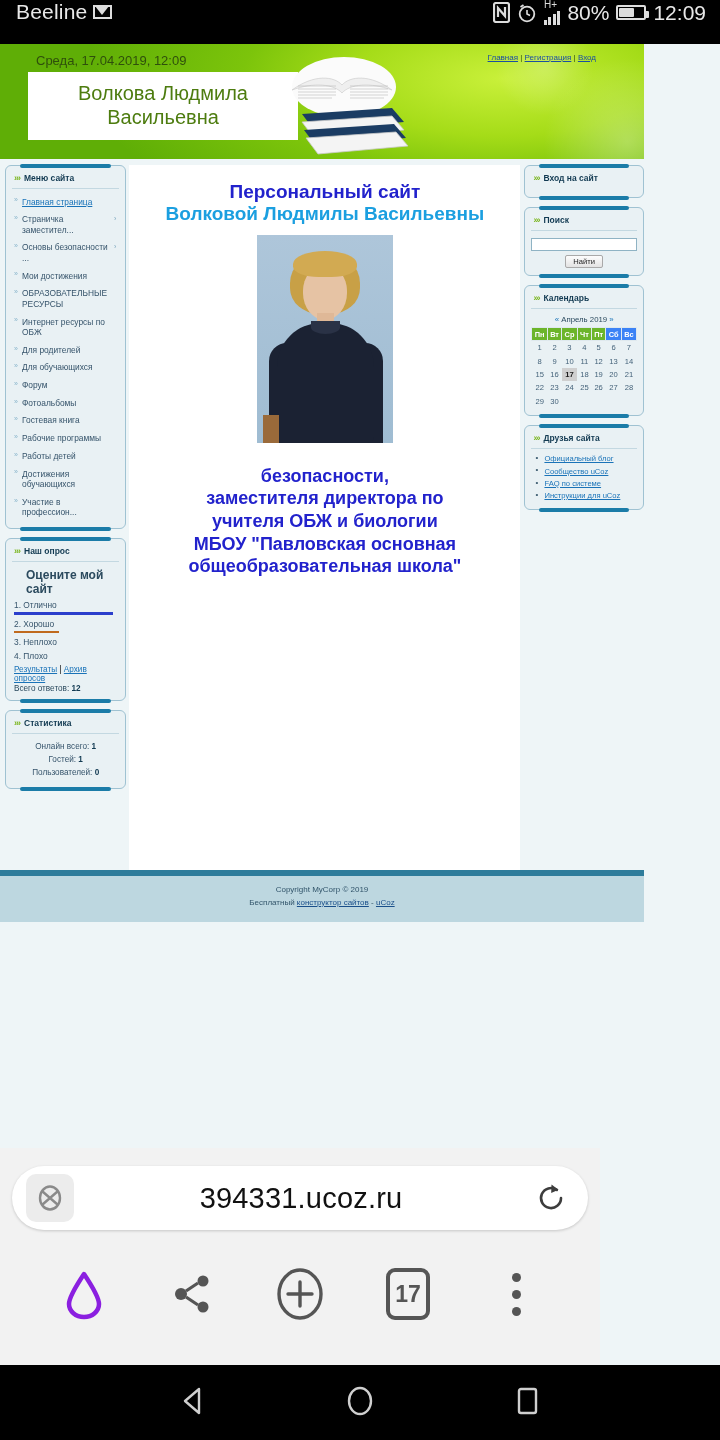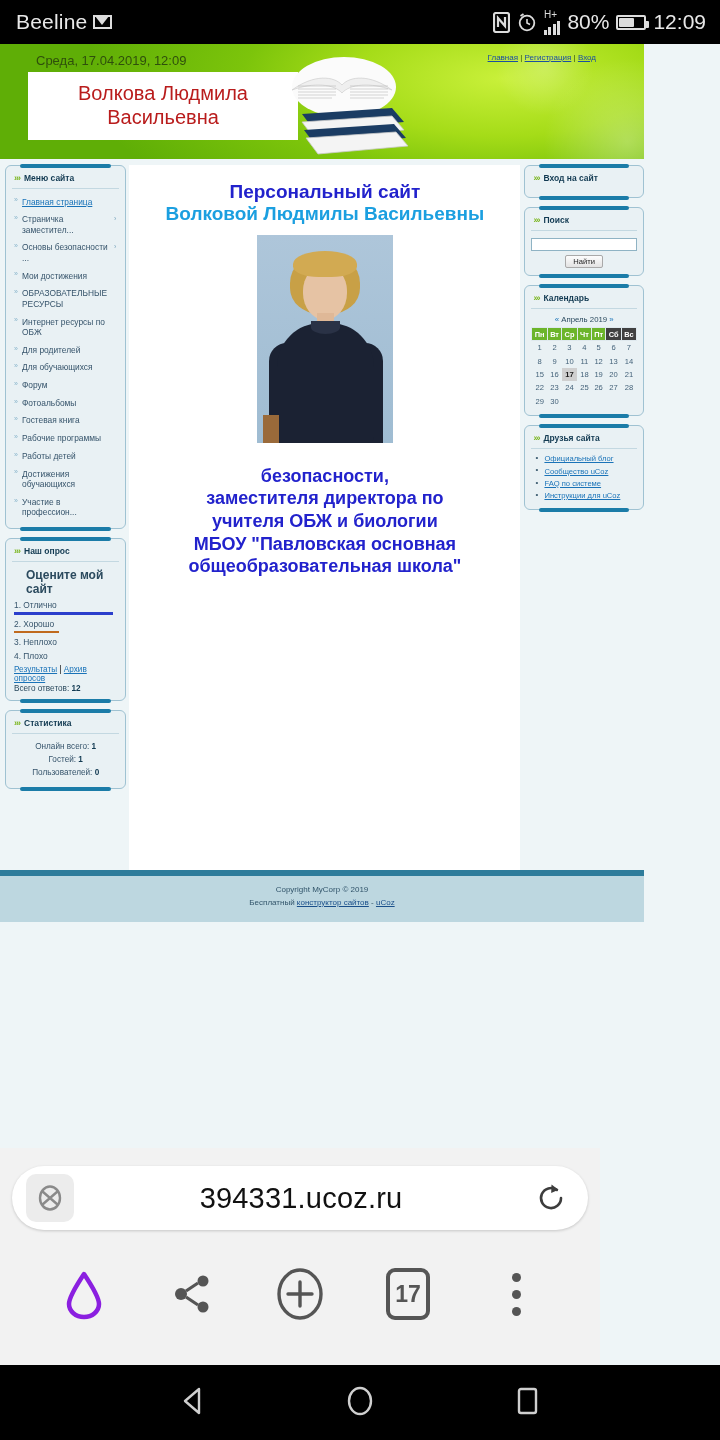--- a/index.html
+++ b/index.html
@@ -7,21 +7,21 @@
     width: 720px; height: 1440px;
     font-family: "Liberation Sans", sans-serif;
     background: #000;
     overflow: hidden;
   }
   .phone { position: relative; width: 720px; height: 1440px; background:#eef5f7; }
 
   
   .statusbar {
     height: 44px; background:#000; color:#e8e8e8;
-    display:flex; align-items:center; justify-content:space-between;
+    display:flex; align-items:flex-start; justify-content:space-between;
     padding: 0 14px 0 16px;
   }
   .sb-left { display:flex; align-items:center; gap:6px; font-size:21px; letter-spacing:.2px;}
   .sb-right { display:flex; align-items:center; gap:7px; font-size:21px; }
   .sb-icon { display:inline-flex; align-items:center; }
   .mailglyph{ width:19px;height:14px;border:2px solid #dcdcdc; position:relative; display:inline-block;}
   .mailglyph:before{content:"";position:absolute;top:-1px;left:0;width:0;height:0;border-left:7.5px solid transparent;border-right:7.5px solid transparent;border-top:9px solid #dcdcdc;}
   .sig { display:flex; align-items:flex-end; gap:1.5px; height:16px;}
   .sig i{ display:block; width:3px; background:#dcdcdc;}
   .sig i:nth-child(1){height:5px}.sig i:nth-child(2){height:8px}
@@ -45,21 +45,21 @@
     background:
       radial-gradient(circle 120px at 95% 85%, rgba(255,255,255,.30), rgba(255,255,255,0) 70%),
       radial-gradient(circle 70px at 70% 20%, rgba(255,255,255,.22), rgba(255,255,255,0) 70%);}
   .meta { position:absolute; left:36px; top:8px; font-size:13px; color:#2f4f0c; line-height:1.45; }
   .meta b { color:#1f3b06; }
   .meta a { color:#1c4fa0; text-decoration:underline; }
   .toplinks { position:absolute; right:48px; top:9px; font-size:8px; color:#2f4f0c; }
   .toplinks a { color:#1c4fa0; text-decoration:underline; }
   .titlecard { position:absolute; left:28px; top:28px; width:270px; height:68px;
     background:#fff; display:flex; align-items:center; justify-content:center; }
-  .titlecard span{ font-size:20px; color:#b91c1c; text-align:center; line-height:1.18;
+  .titlecard span{ font-size:20px; color:#4d7c0f; text-align:center; line-height:1.18;
     font-family:"Liberation Sans", sans-serif; }
   .books{ position:absolute; left:272px; top:8px; width:140px; height:107px; }
 
   
   .body3 { display:flex; align-items:flex-start; width:644px; background:#eef5f7; padding-top:6px;}
   .col-left { width:135px; margin-left:5px; }
   .col-center { width:435px; margin-left:3px; background:#fff; min-height:705px; }
   .col-right { width:133px; margin-left:4px; }
 
   
@@ -93,21 +93,21 @@
   
   .searchbox { width:100%; height:13px; border:1px solid #8fb3c4; background:#fff; margin:3px 0 4px;}
   .findbtn { display:block; margin:0 auto; font-size:7.6px; padding:1px 7px;
              background:linear-gradient(#fdfdfd,#e3e3e3); border:1px solid #a9a9a9; color:#222; border-radius:2px;}
 
   .cal-nav { text-align:center; font-size:7.8px; color:#2b4a5e; padding:2px 0 3px;}
   .cal-nav a{ color:#1a73b8; text-decoration:none;}
   table.cal { width:100%; border-collapse:collapse; }
   table.cal th { font-size:7.4px; color:#fff; background:#6cb52a; border:1px solid #dfe9ee;
                  padding:1.5px 0; font-weight:bold; }
-  table.cal th.we { background:#404040; }
+  table.cal th.we { background:#3b82f6; }
   table.cal td { font-size:7.6px; color:#45637a; text-align:center; padding:2.2px 0; }
   table.cal td.today { background:#cfcfcf; color:#1b1b1b; font-weight:bold; }
 
   .friends { list-style:none; padding-left:2px; }
   .friends li { position:relative; font-size:7.6px; padding:1.6px 0 1.6px 11px; }
   .friends li:before{ content:"•"; position:absolute; left:2px; top:0.4px; color:#3c5c70; font-size:8px;}
   .friends li a { color:#1a73b8; text-decoration:underline; }
 
   
   .content { padding:16px 10px 20px; text-align:center; }

